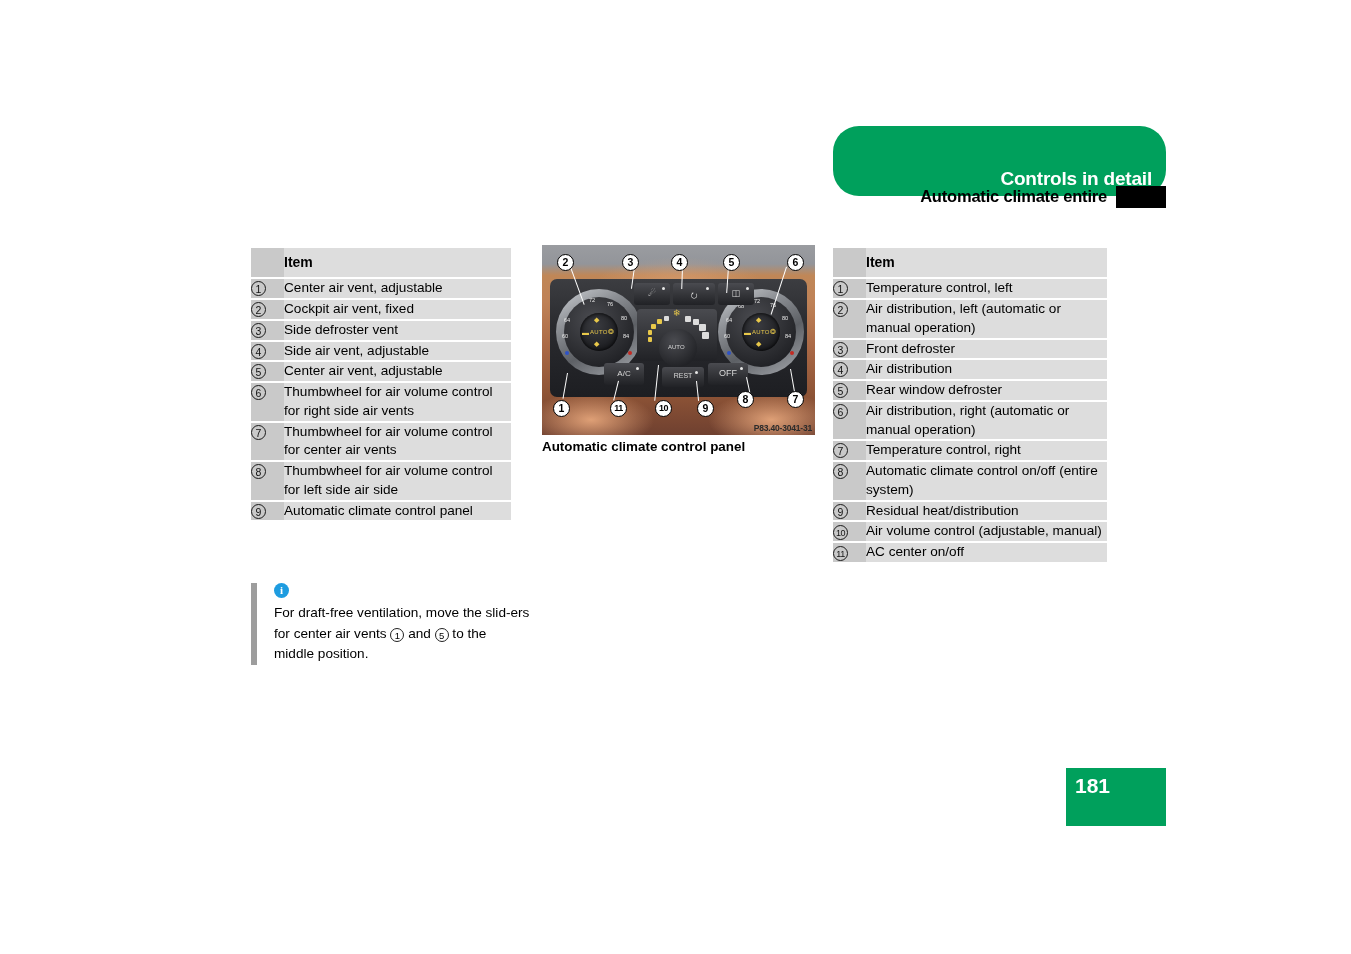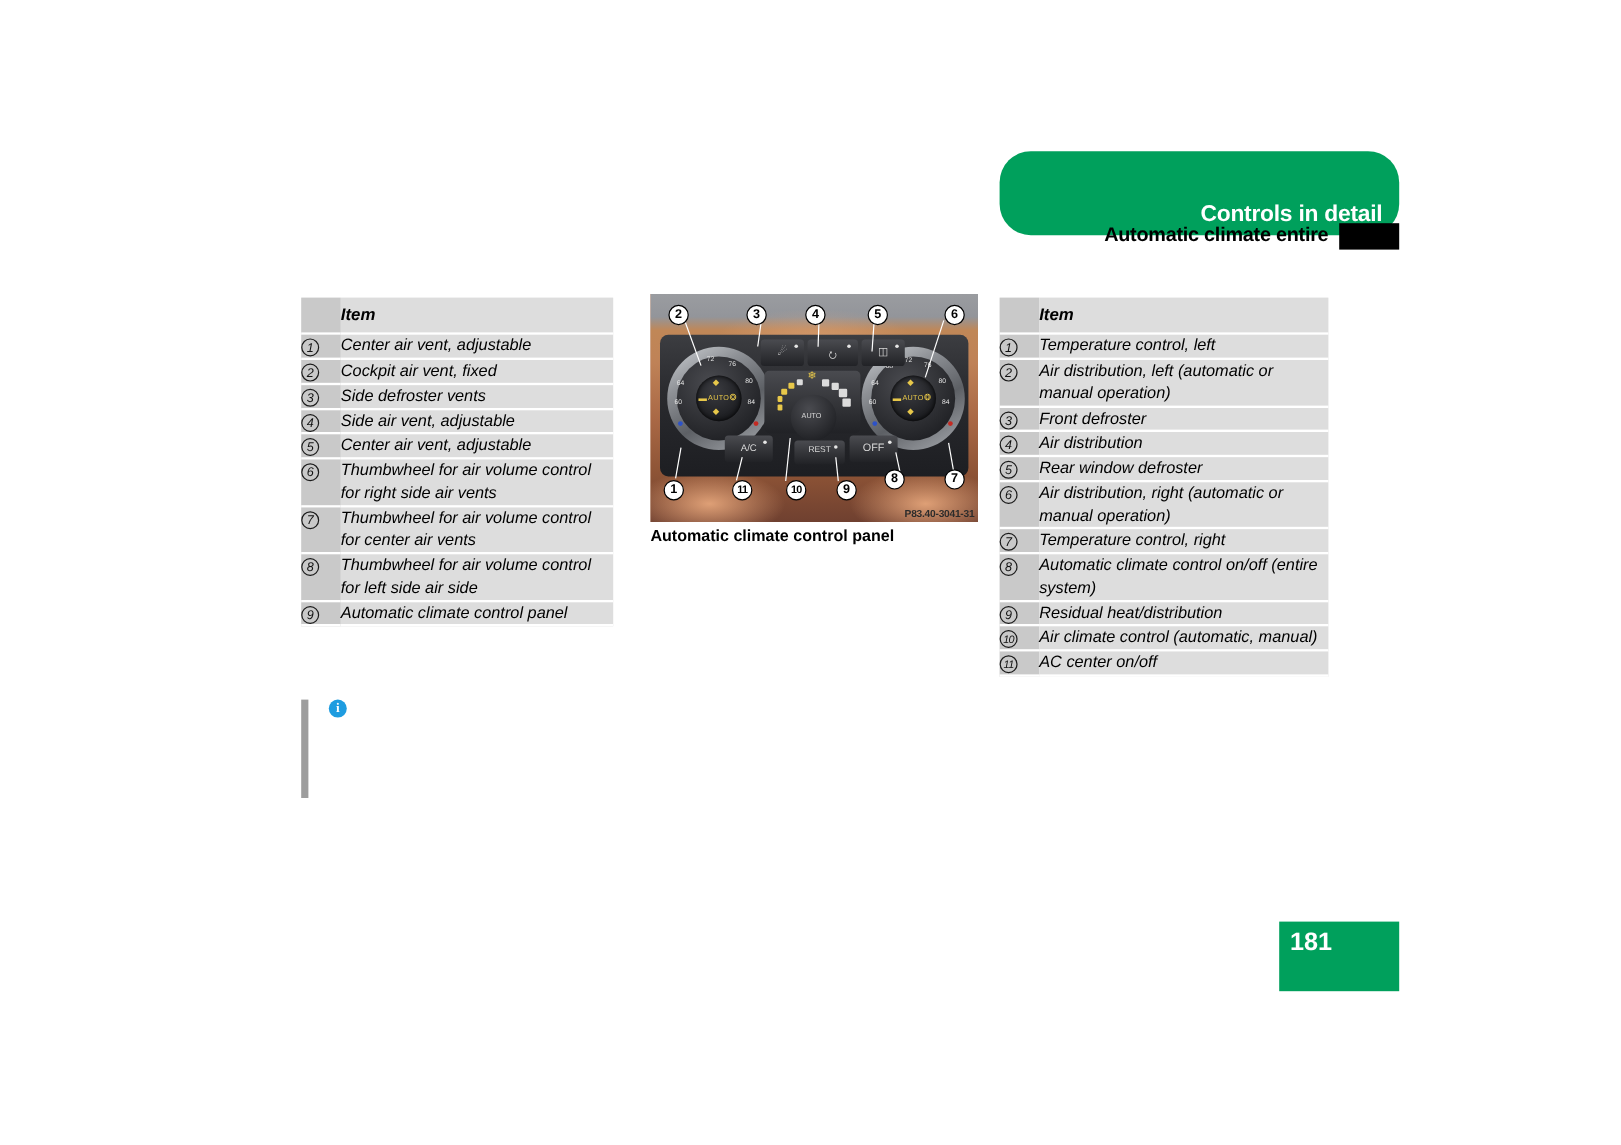--- a/index.html
+++ b/index.html
@@ -61,21 +61,20 @@
     background: #000000;
   }
 
   
   .item-table {
     position: absolute;
     border-collapse: separate;
     border-spacing: 0;
     font-size: 13.6px;
     line-height: 1.38;
-    font-style: italic;
   }
   #left-table { left: 251px; top: 248px; width: 260px; }
   #right-table { left: 833px; top: 248px; width: 274px; }
 
   .item-table td, .item-table th {
     vertical-align: top;
     padding: 0;
     text-align: left;
   }
   .num-cell {
@@ -337,21 +336,21 @@
     <tr>
       <td class="num-cell"><span class="circ">1</span></td>
       <td class="txt-cell">Center air vent, adjustable</td>
     </tr>
     <tr>
       <td class="num-cell"><span class="circ">2</span></td>
       <td class="txt-cell">Cockpit air vent, fixed</td>
     </tr>
     <tr>
       <td class="num-cell"><span class="circ">3</span></td>
-      <td class="txt-cell">Side defroster vents</td>
+      <td class="txt-cell">Side defroster vent</td>
     </tr>
     <tr>
       <td class="num-cell"><span class="circ">4</span></td>
       <td class="txt-cell">Side air vent, adjustable</td>
     </tr>
     <tr>
       <td class="num-cell"><span class="circ">5</span></td>
       <td class="txt-cell">Center air vent, adjustable</td>
     </tr>
     <tr>
@@ -410,21 +409,21 @@
     <tr>
       <td class="num-cell"><span class="circ">8</span></td>
       <td class="txt-cell">Automatic climate control on/off (entire system)</td>
     </tr>
     <tr>
       <td class="num-cell"><span class="circ">9</span></td>
       <td class="txt-cell">Residual heat/distribution</td>
     </tr>
     <tr>
       <td class="num-cell"><span class="circ wide">10</span></td>
-      <td class="txt-cell">Air climate control (automatic, manual)</td>
+      <td class="txt-cell">Air volume control (adjustable, manual)</td>
     </tr>
     <tr>
       <td class="num-cell"><span class="circ wide">11</span></td>
       <td class="txt-cell">AC center on/off</td>
     </tr>
   </tbody>
 </table>
 
 <div id="figure">
   <div id="fig-image">
@@ -536,18 +535,19 @@
 
     <div id="fig-code">P83.40-3041-31</div>
   </div>
   <div id="fig-caption">Automatic climate control panel</div>
 </div>
 
 <div id="note-block">
   <div id="note-bar"></div>
   <div id="note-body">
     <div id="note-icon">i</div>
+    <div id="note-text"><span>For draft-free ventilation, move the slid-ers for center air vents </span><span class="circ-inline">1</span><span> and </span><span class="circ-inline">5</span><span> to the middle position.</span></div>
   </div>
 </div>
 
 <div id="page-tab">
   <div id="page-num">181</div>
 </div>
 
 </body></html>

